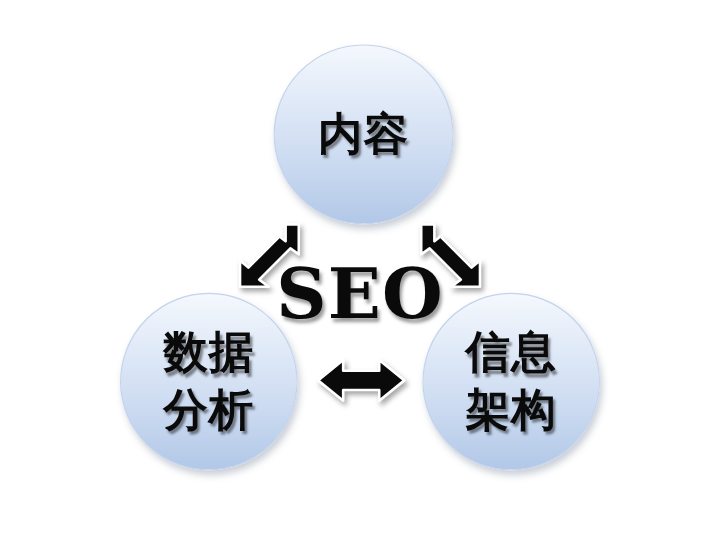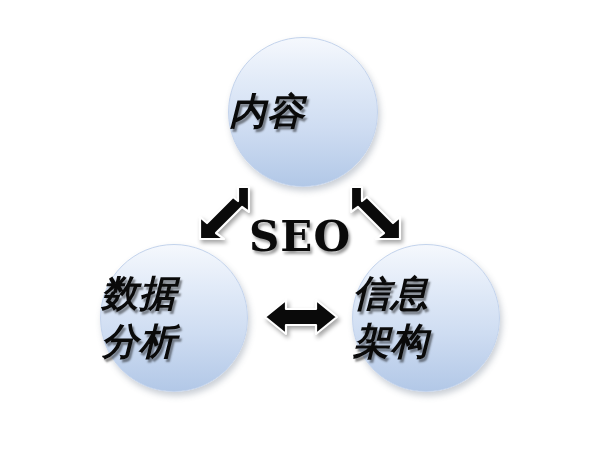--- a/index.html
+++ b/index.html
@@ -18,24 +18,23 @@
 
   
   .node {
     position: absolute;
     border-radius: 50%;
     background: linear-gradient(to bottom, #f5f8fd 0%, #e2ebf8 28%, #cfddf2 60%, #b2c8e7 100%);
     border: 1px solid #c3d3ec;
     box-shadow: 2px 4px 6px rgba(80,95,120,0.30);
     display: flex;
     flex-direction: column;
-    align-items: flex-start;
+    align-items: center;
     justify-content: center;
     box-sizing: border-box;
-    font-style: italic;
   }
   .node-label {
     font-family: "DejaVu Sans", "Liberation Sans", sans-serif;
     font-weight: bold;
     font-size: 37px;
     line-height: 1.30;
     color: #0a0a0a;
     letter-spacing: 1px;
     text-align: center;
     text-shadow: 2px 3px 2px rgba(0,0,0,0.45);
@@ -47,21 +46,21 @@
   #node-right   { left: 352px; top: 244px; width: 148px; height: 148px; }
 
   
   #center-label {
     position: absolute;
     left: 0; right: 0;
     top: 216px;
     text-align: center;
     font-family: "DejaVu Serif", "Liberation Serif", serif;
     font-weight: bold;
-    font-size: 42px;
+    font-size: 58px;
     line-height: 1;
     color: #0a0a0a;
     letter-spacing: 1px;
     text-shadow: 2px 3px 3px rgba(0,0,0,0.40);
   }
 
   
   .arrow {
     position: absolute;
     filter: drop-shadow(2px 3px 2px rgba(0,0,0,0.35));

